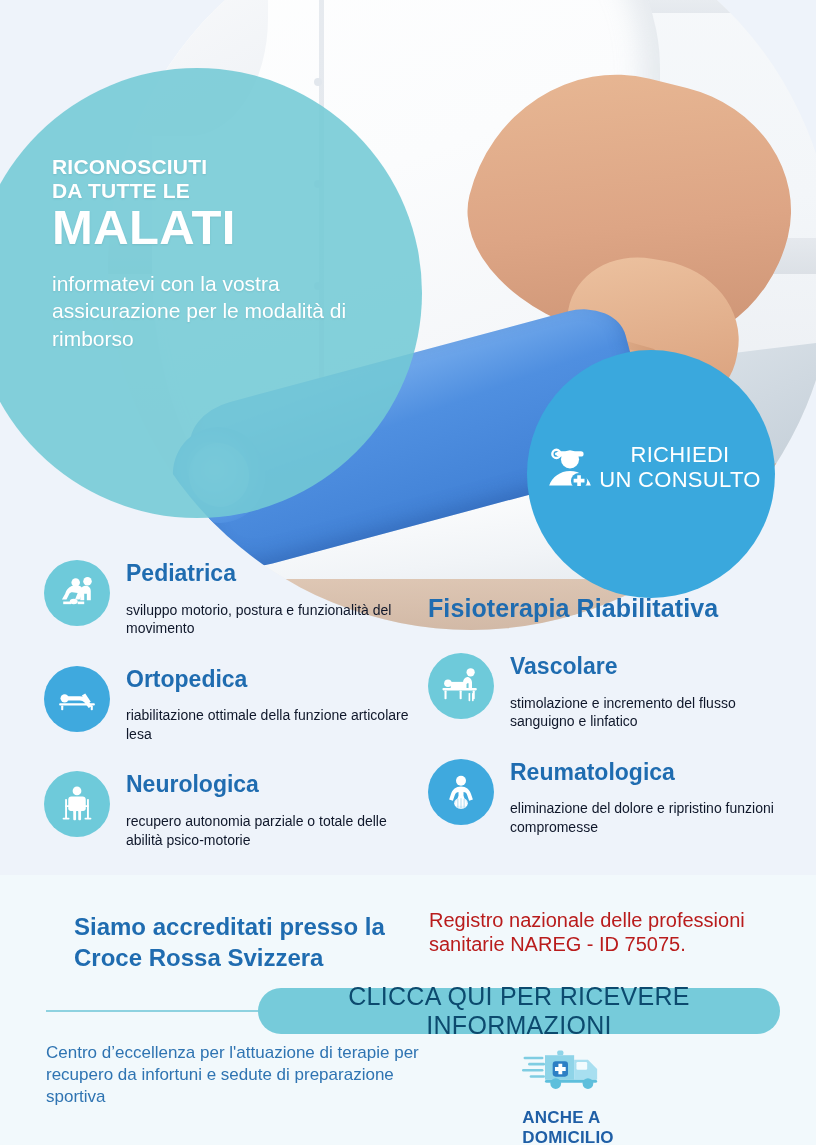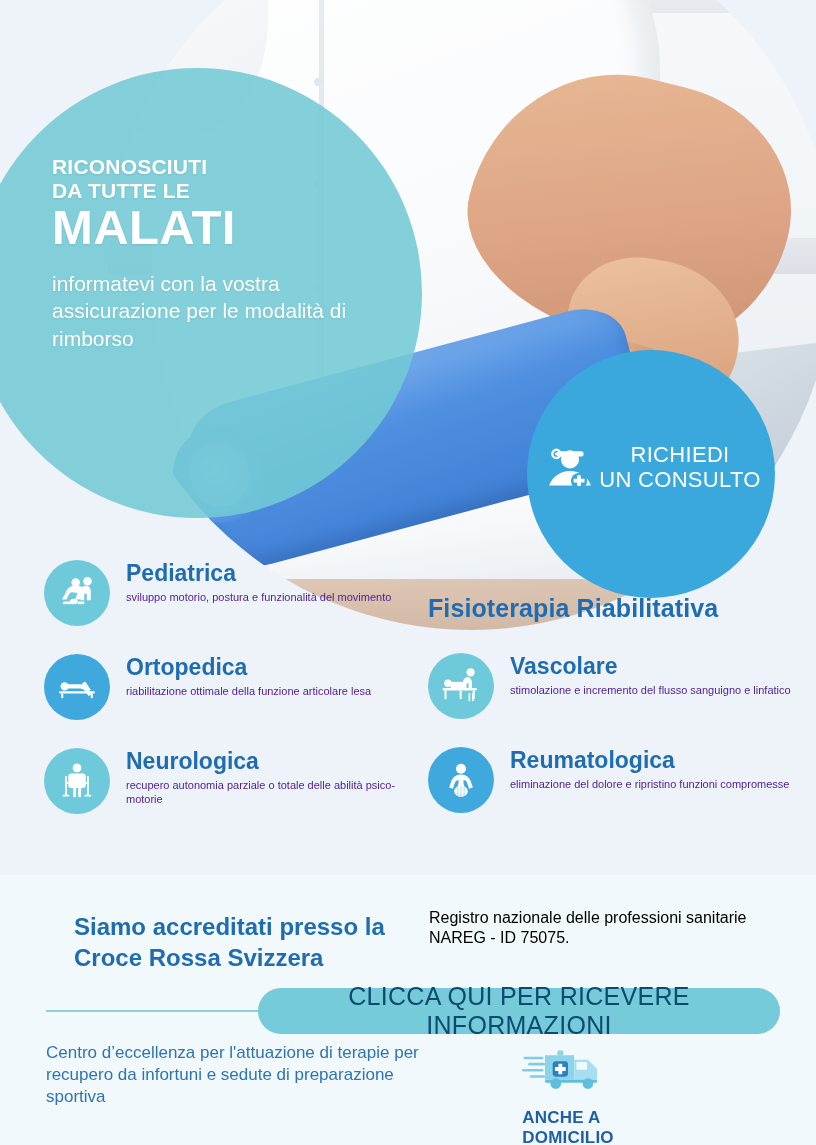--- a/index.html
+++ b/index.html
@@ -209,34 +209,34 @@
     font-size: 25px; font-weight: 700; color: #1f6cb0;
     margin-bottom: 30px; letter-spacing: .1px;
   }
   .svc-item { display: flex; align-items: flex-start; gap: 16px; margin-bottom: 28px; }
   .svc-ico {
     flex: 0 0 auto; width: 66px; height: 66px; border-radius: 50%;
     display: flex; align-items: center; justify-content: center;
   }
   .svc-txt { padding-top: 1px; }
   .svc-title { font-size: 23px; font-weight: 700; color: #1f6cb0; line-height: 1.12; }
-  .svc-desc  { font-size: 11px; color: #4c1d95; line-height: 1.32; margin-top: 3px; }
+  .svc-desc  { font-size: 14px; color: #0f172a; line-height: 1.32; margin-top: 14px; }
 
   
   .footer {
     position: absolute; left: 0; top: 875px; width: 816px; height: 270px;
     background: #f2f9fc;
   }
   .foot-accred {
     position: absolute; left: 46px; top: 36px; width: 340px;
     font-size: 24px; font-weight: 700; color: #1f6cb0; line-height: 1.3; margin-left: 28px;
   }
   .foot-reg {
     position: absolute; left: 429px; top: 33px; width: 360px;
-    font-size: 16px; color: #000000; line-height: 1.22;
+    font-size: 20px; color: #b91c1c; line-height: 1.22;
   }
   .foot-rule {
     position: absolute; left: 46px; top: 1010px;
     width: 250px; height: 2px; background: #8ed2e0;
   }
   .cta-btn {
     position: absolute; left: 258px; top: 988px;
     width: 522px; height: 46px; border-radius: 23px;
     background: #76cbda; color: #0c4a6e;
     display: flex; align-items: center; justify-content: center;

